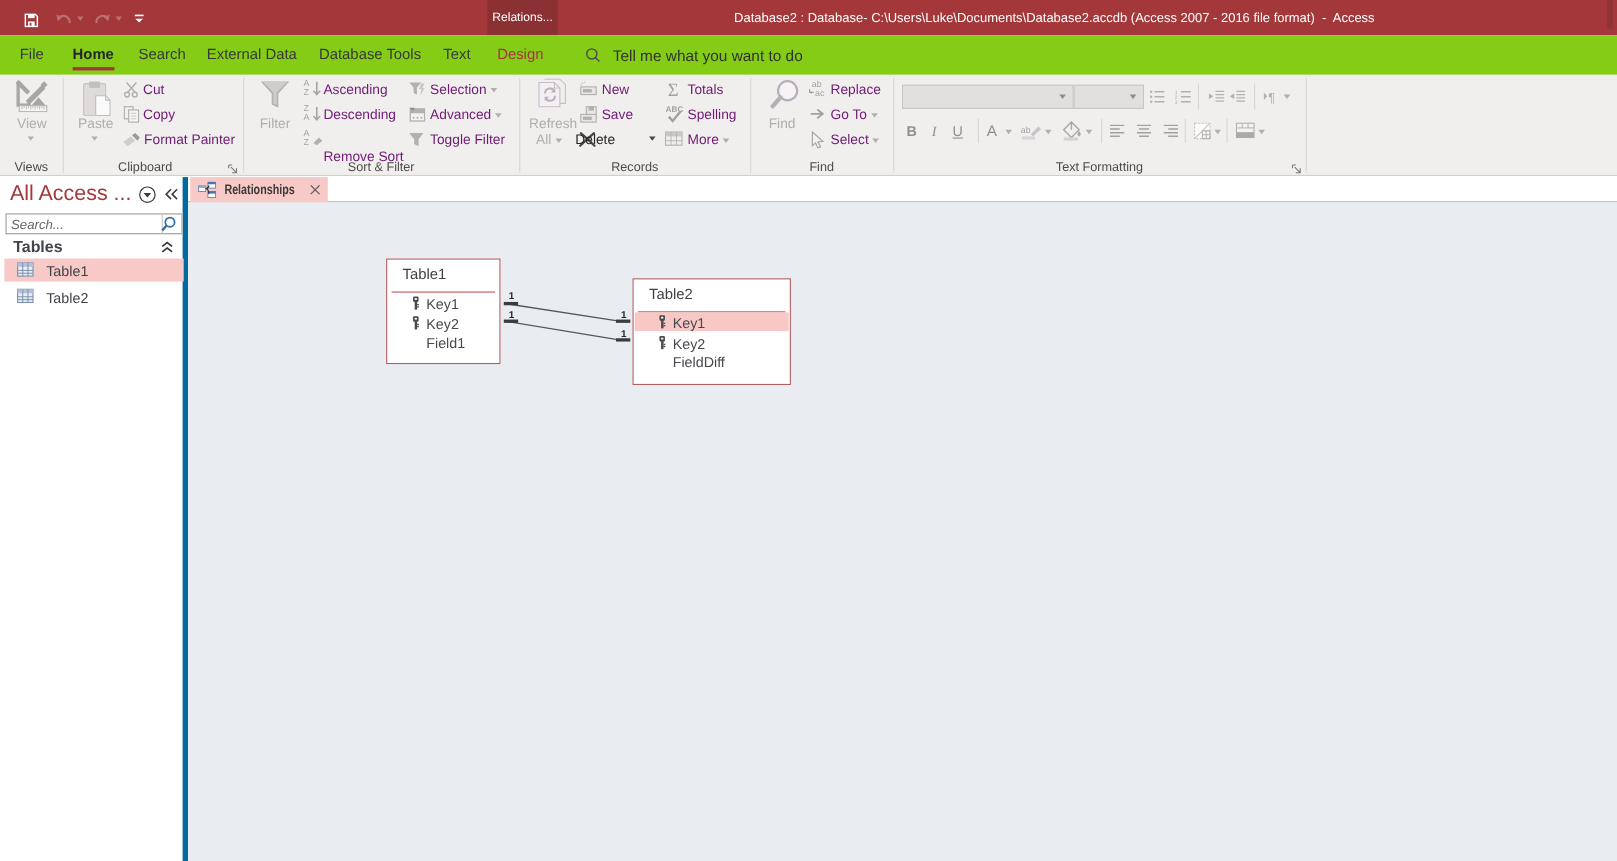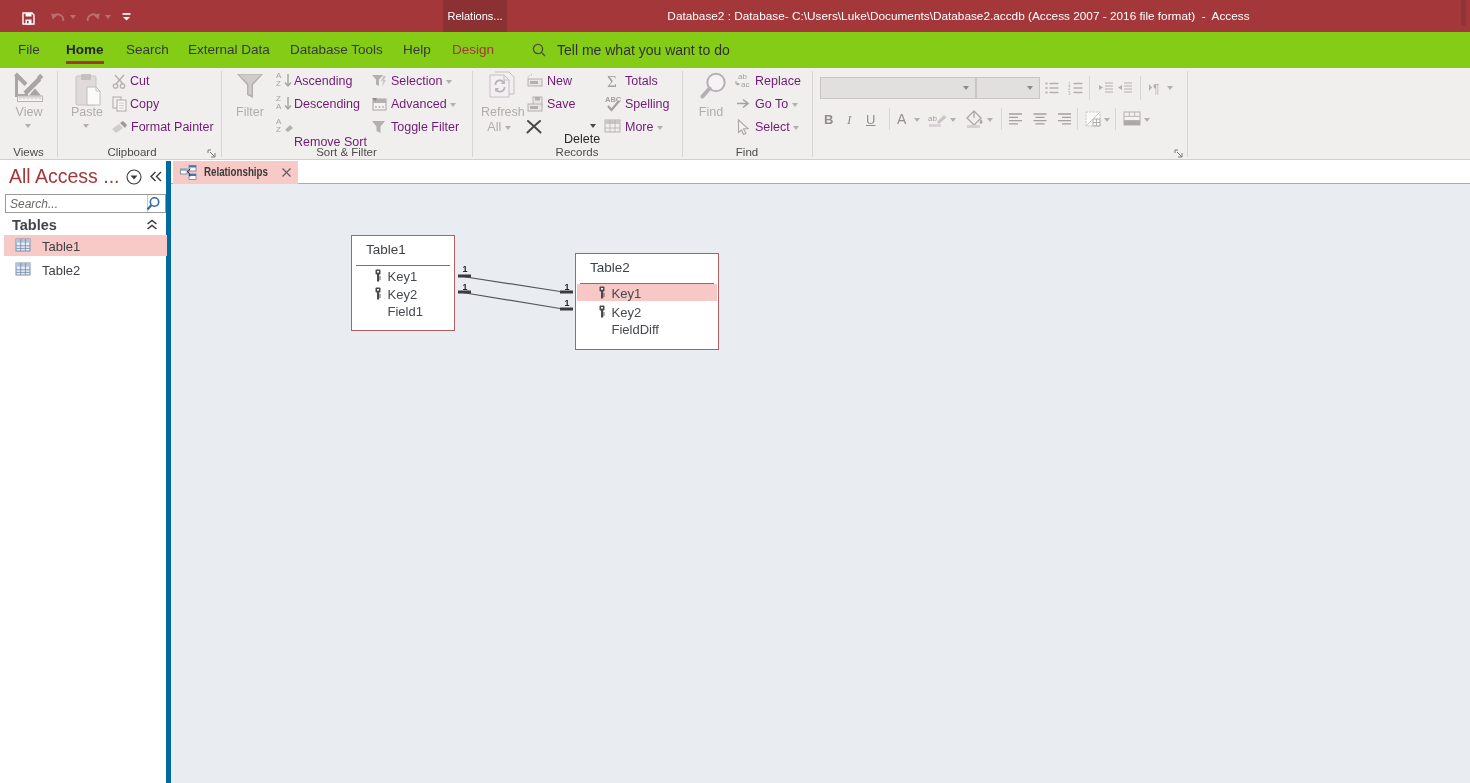--- a/index.html
+++ b/index.html
@@ -63,21 +63,21 @@
   <div class="abs" style="left:1461px; top:0; width:5px; height:26px; background:#8e3538;"></div>
   <div id="wintitle">Database2 : Database- C:\Users\Luke\Documents\Database2.accdb (Access 2007 - 2016 file format)&nbsp; -&nbsp; Access</div>
 </div>
 
 <div id="menubar">
   <div class="menuitem" style="left:18px;">File</div>
   <div class="menuitem" style="left:66px; font-weight:bold; color:#262626;">Home</div>
   <div class="menuitem" style="left:126px;">Search</div>
   <div class="menuitem" style="left:188px;">External Data</div>
   <div class="menuitem" style="left:290px;">Database Tools</div>
-  <div class="menuitem" style="left:403px;">Help</div>
+  <div class="menuitem" style="left:403px;">Text</div>
   <div class="menuitem" style="left:452px; color:#a4373a;">Design</div>
   <div class="abs" style="left:66px; top:28.5px; width:38px; height:3.5px; background:#a23639;"></div>
   <div class="menuitem" style="left:557px; color:#323130; font-size:14px;">Tell me what you want to do</div>
   <svg class="abs" style="left:531px; top:10px;" width="16" height="16" viewBox="0 0 16 16">
       <circle cx="7" cy="7" r="4.6" fill="none" stroke="#4d4b49" stroke-width="1.3"></circle>
       <line x1="10.4" y1="10.4" x2="14" y2="14" stroke="#4d4b49" stroke-width="1.3"></line>
     </svg>
 </div>
 
 <div id="ribbon">
@@ -188,21 +188,21 @@
   <svg class="abs" style="left:527px; top:28px;" width="16" height="16" viewBox="0 0 16 16">
     <rect x="6" y="1" width="9" height="9" fill="#e8e6e5" stroke="#b3b0ae" stroke-width="1"></rect>
     <rect x="8" y="1" width="5" height="3.5" fill="#b3b0ae"></rect>
     <rect x="1" y="8" width="14" height="7" fill="#e8e6e5" stroke="#b3b0ae" stroke-width="1"></rect>
     <rect x="3" y="10" width="8" height="3" fill="#b3b0ae"></rect>
   </svg>
   <div class="rtext" style="left:547px; top:29px;">Save</div>
   <svg class="abs" style="left:526px; top:51px;" width="16" height="15" viewBox="0 0 16 15">
     <path d="M2 2 C6 5.5 10 9 14.5 13.5 M14 2 C10 5.5 6 9 1.5 13.5" stroke="#4a4846" stroke-width="2" fill="none" stroke-linecap="round"></path>
   </svg>
-  <div class="rtexton" style="left:564px; top:52px;margin-top:12px;">Delete</div>
+  <div class="rtexton" style="left:523px; top:52px;">Delete</div>
   <div class="dcaret" style="left:590px; top:56px; border-top-color:#4a4846;"></div>
   <svg class="abs" style="left:606px; top:5px;" width="15" height="16" viewBox="0 0 15 16">
       <text x="1" y="14" font-family="Liberation Serif" font-size="17" fill="#a3a09e">Σ</text>
     </svg>
   <div class="rtext" style="left:625px; top:6px;">Totals</div>
   <svg class="abs" style="left:605px; top:27px;" width="17" height="17" viewBox="0 0 17 17">
     <text x="0" y="7" font-size="7.5" font-weight="bold" fill="#a3a09e">ABC</text>
     <path d="M3 11 l3.5 4 L14 6" stroke="#a3a09e" stroke-width="2.2" fill="none"></path>
   </svg>
   <div class="rtext" style="left:625px; top:29px;">Spelling</div>
@@ -304,20 +304,21 @@
     <path d="M15 1 L1 15" stroke="#c6c3c1" stroke-width="1"></path>
   </svg>
   <div class="dcaret" style="left:1104px; top:50px;"></div>
   <div class="gsep" style="left:1115px; top:40px; height:22px;"></div>
   <svg class="abs" style="left:1123px; top:43px;" width="18" height="15" viewBox="0 0 18 15">
     <rect x="1" y="1" width="16" height="13" fill="#f4f2f1" stroke="#b3b0ae" stroke-width="1"></rect>
     <path d="M1 5.3 h16 M1 9.6 h16 M6.3 1 v4.3 M11.6 1 v4.3" stroke="#b3b0ae" stroke-width="0.9"></path>
     <rect x="1" y="9.6" width="16" height="4.4" fill="#aba8a6"></rect>
   </svg>
   <div class="dcaret" style="left:1144px; top:50px;"></div>
+  <div class="glabel" style="left:812px; width:375px;">Text Formatting</div>
   <svg class="abs" style="left:1174px; top:81px;" width="10" height="10" viewBox="0 0 10 10">
       <path d="M1 1 h3 M1 1 v3 M3 3 l4.5 4.5 M8 4 v4 h-4" stroke="#7a7876" stroke-width="1" fill="none"></path>
     </svg>
   <div class="gsep" style="left:1187px;"></div>
 </div>
 
 <div id="navpane">
   <div class="abs" style="left:9px; top:4px; font-size:19.5px; color:#a4373a; white-space:nowrap;">All Access ...</div>
   <svg class="abs" style="left:126px; top:8px;" width="16" height="16" viewBox="0 0 16 16">
     <circle cx="8" cy="8" r="7" fill="none" stroke="#3b3a39" stroke-width="1.1"></circle>

